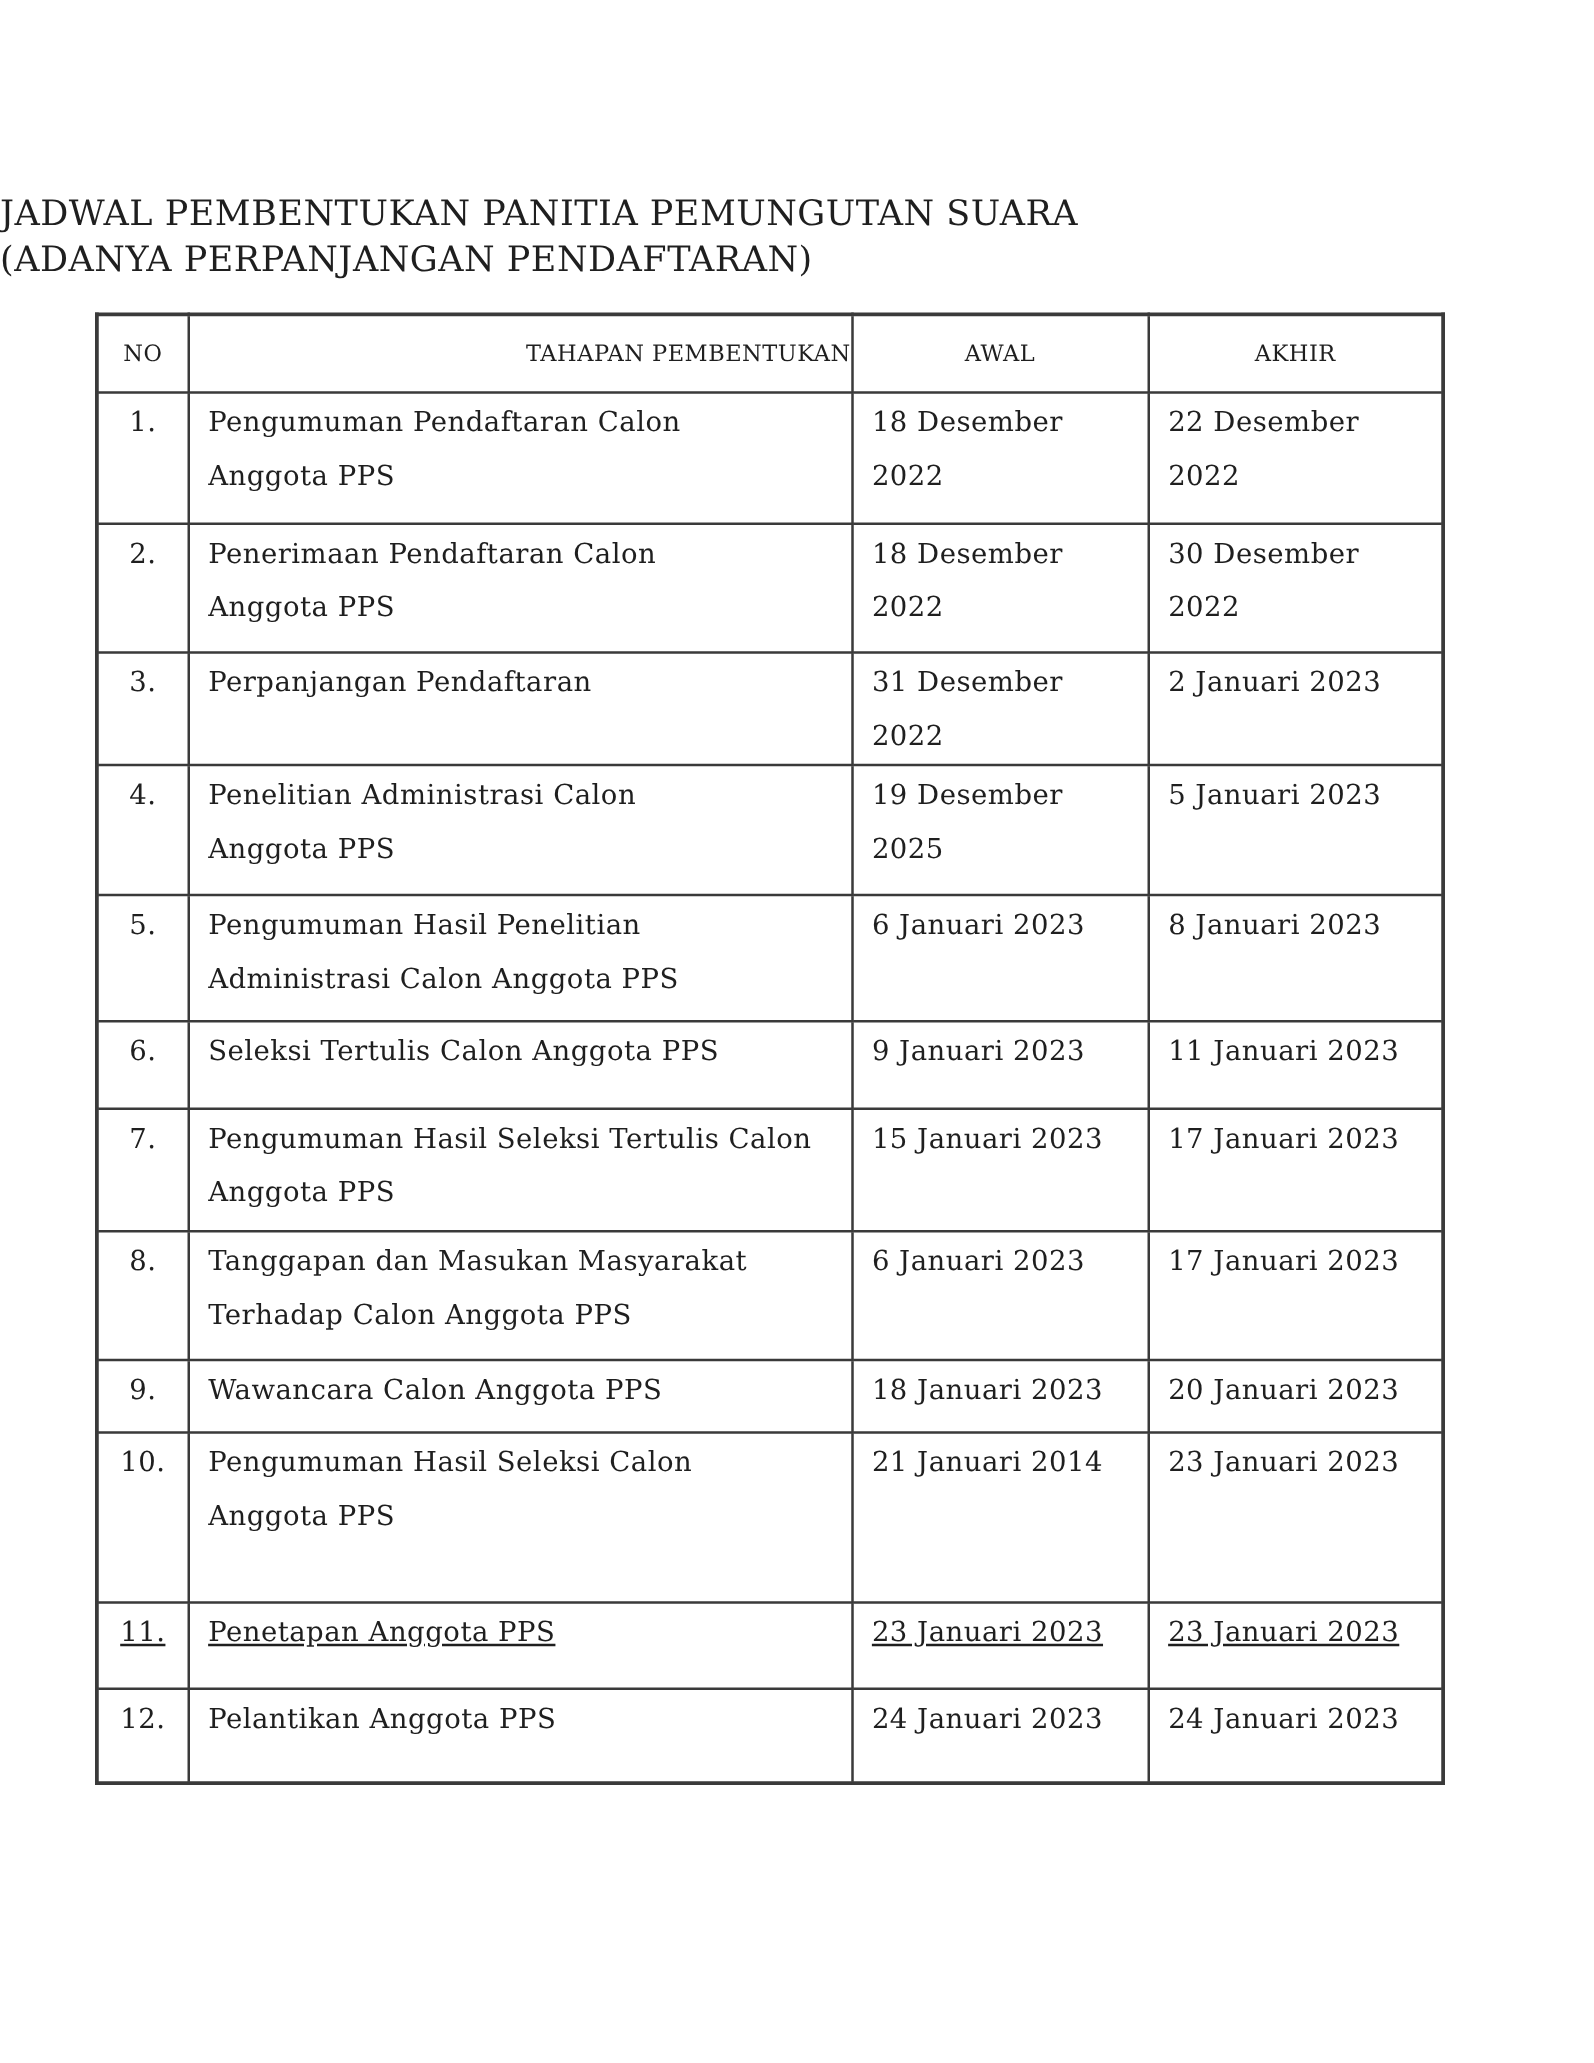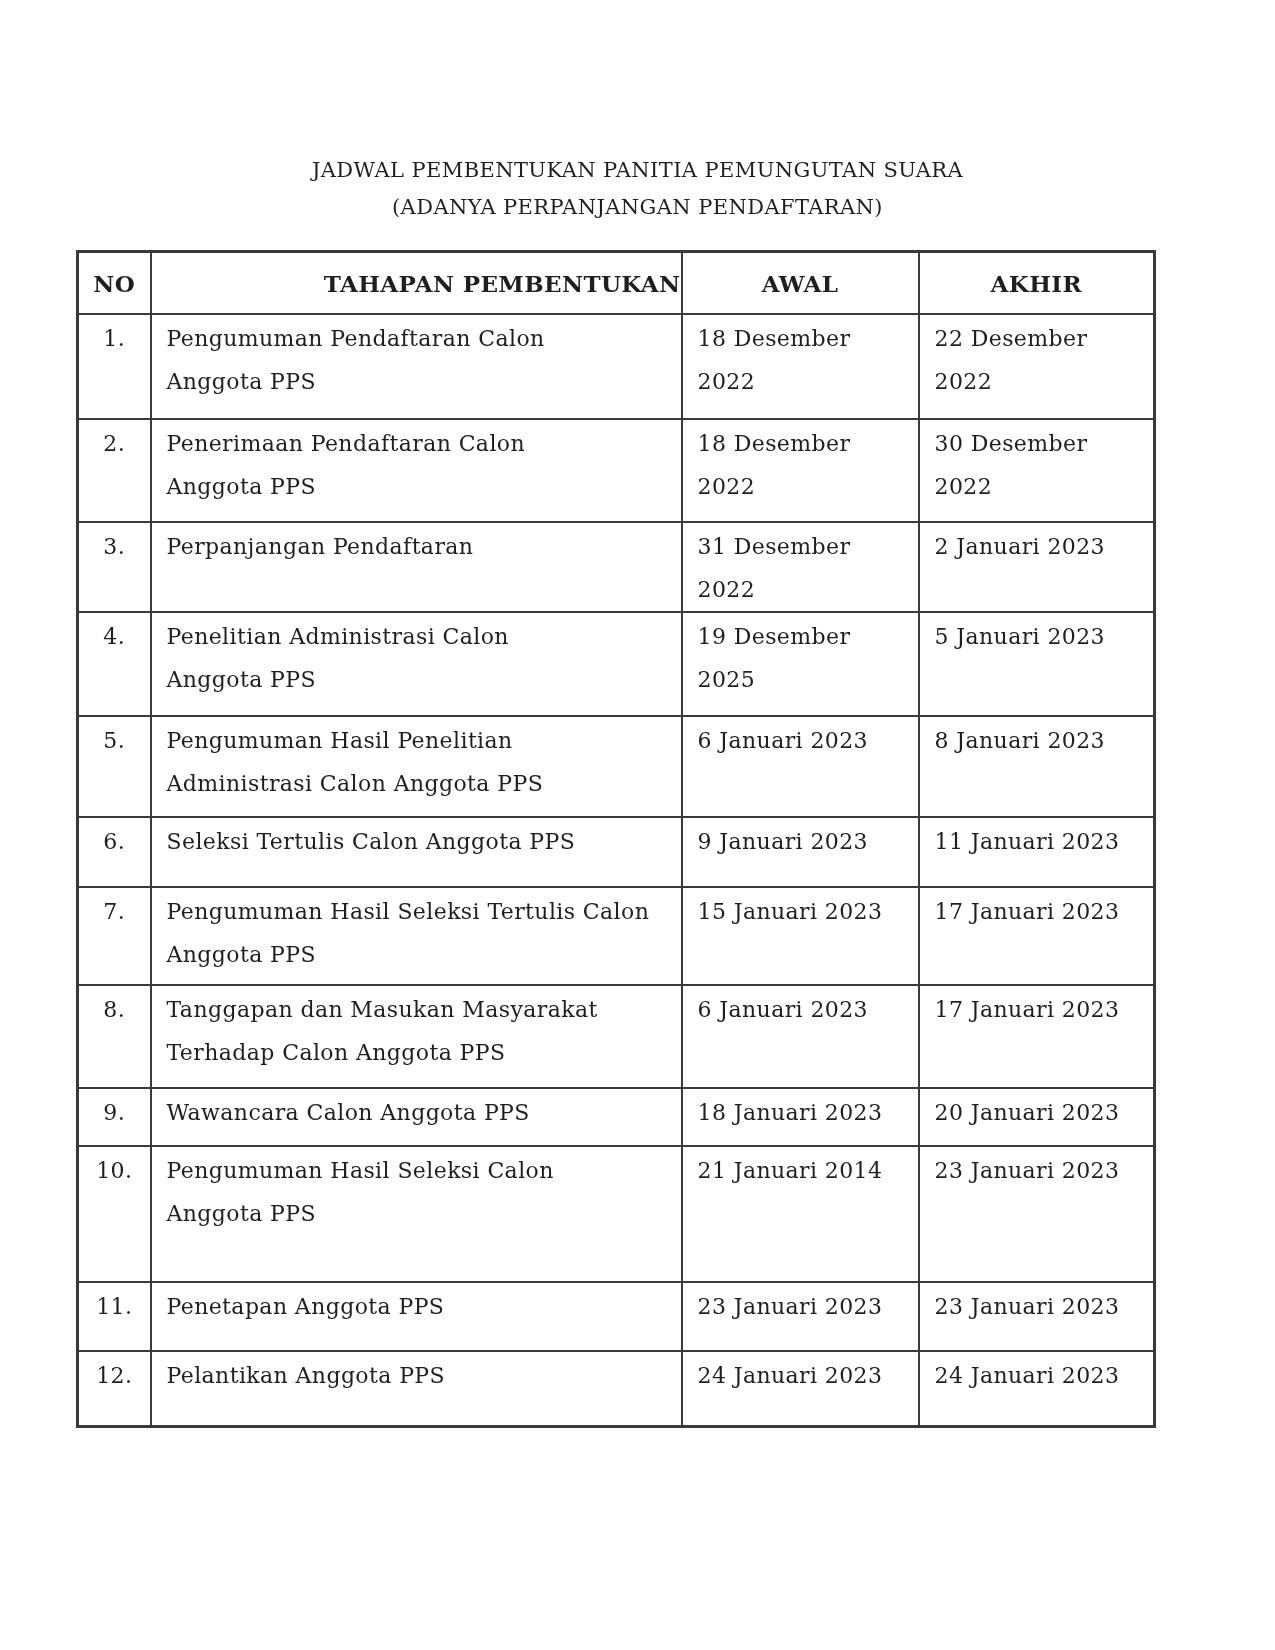--- a/index.html
+++ b/index.html
@@ -10,22 +10,22 @@
   html,body{margin:0;padding:0;}
   body{
     width:1275px;height:1650px;
     background:var(--bg-color);
     color:var(--text-color);
     font-family:"DejaVu Serif","Liberation Serif",serif;
     overflow:hidden;
   }
   .doc-title{
     margin-top:152px;
-    text-align:center;
-    font-size:21px;
+    text-align:left;
+    font-size:28px;
     line-height:37px;
     letter-spacing:0.4px;
   }
   table.schedule{
     border-collapse:collapse;
     table-layout:fixed;
     margin-left:76px;
     margin-top:24px;
     width:1077px;
     border:3px solid var(--border-color);
@@ -37,22 +37,22 @@
     vertical-align:top;
     line-height:43px;
     padding:2px 6px 0 15px;
     overflow:hidden;
   }
   thead th{
     vertical-align:middle;
     text-align:center;
     padding:0;
     height:60px;
-    font-size:23px;
-    font-weight:bold;
+    font-size:18px;
+    font-weight:normal;
   }
   th.h-tahapan{
     text-align:right;
     padding-left:35px;
   }
   td.c-no{
     text-align:center;
     padding-left:0;padding-right:0;
   }
   td.c-tahapan{
@@ -145,21 +145,21 @@
           <td class="c-awal">18 Januari 2023</td>
           <td class="c-akhir">20 Januari 2023</td>
         </tr>
         <tr style="height: 136px;">
           <td class="c-no">10.</td>
           <td class="c-tahapan">Pengumuman Hasil Seleksi Calon
 Anggota PPS</td>
           <td class="c-awal">21 Januari 2014</td>
           <td class="c-akhir">23 Januari 2023</td>
         </tr>
-        <tr style="height: 69px;">
+        <tr style="height: 69px; text-decoration: underline;">
           <td class="c-no">11.</td>
           <td class="c-tahapan">Penetapan Anggota PPS</td>
           <td class="c-awal">23 Januari 2023</td>
           <td class="c-akhir">23 Januari 2023</td>
         </tr>
         <tr style="height: 75px;">
           <td class="c-no">12.</td>
           <td class="c-tahapan">Pelantikan Anggota PPS</td>
           <td class="c-awal">24 Januari 2023</td>
           <td class="c-akhir">24 Januari 2023</td>

